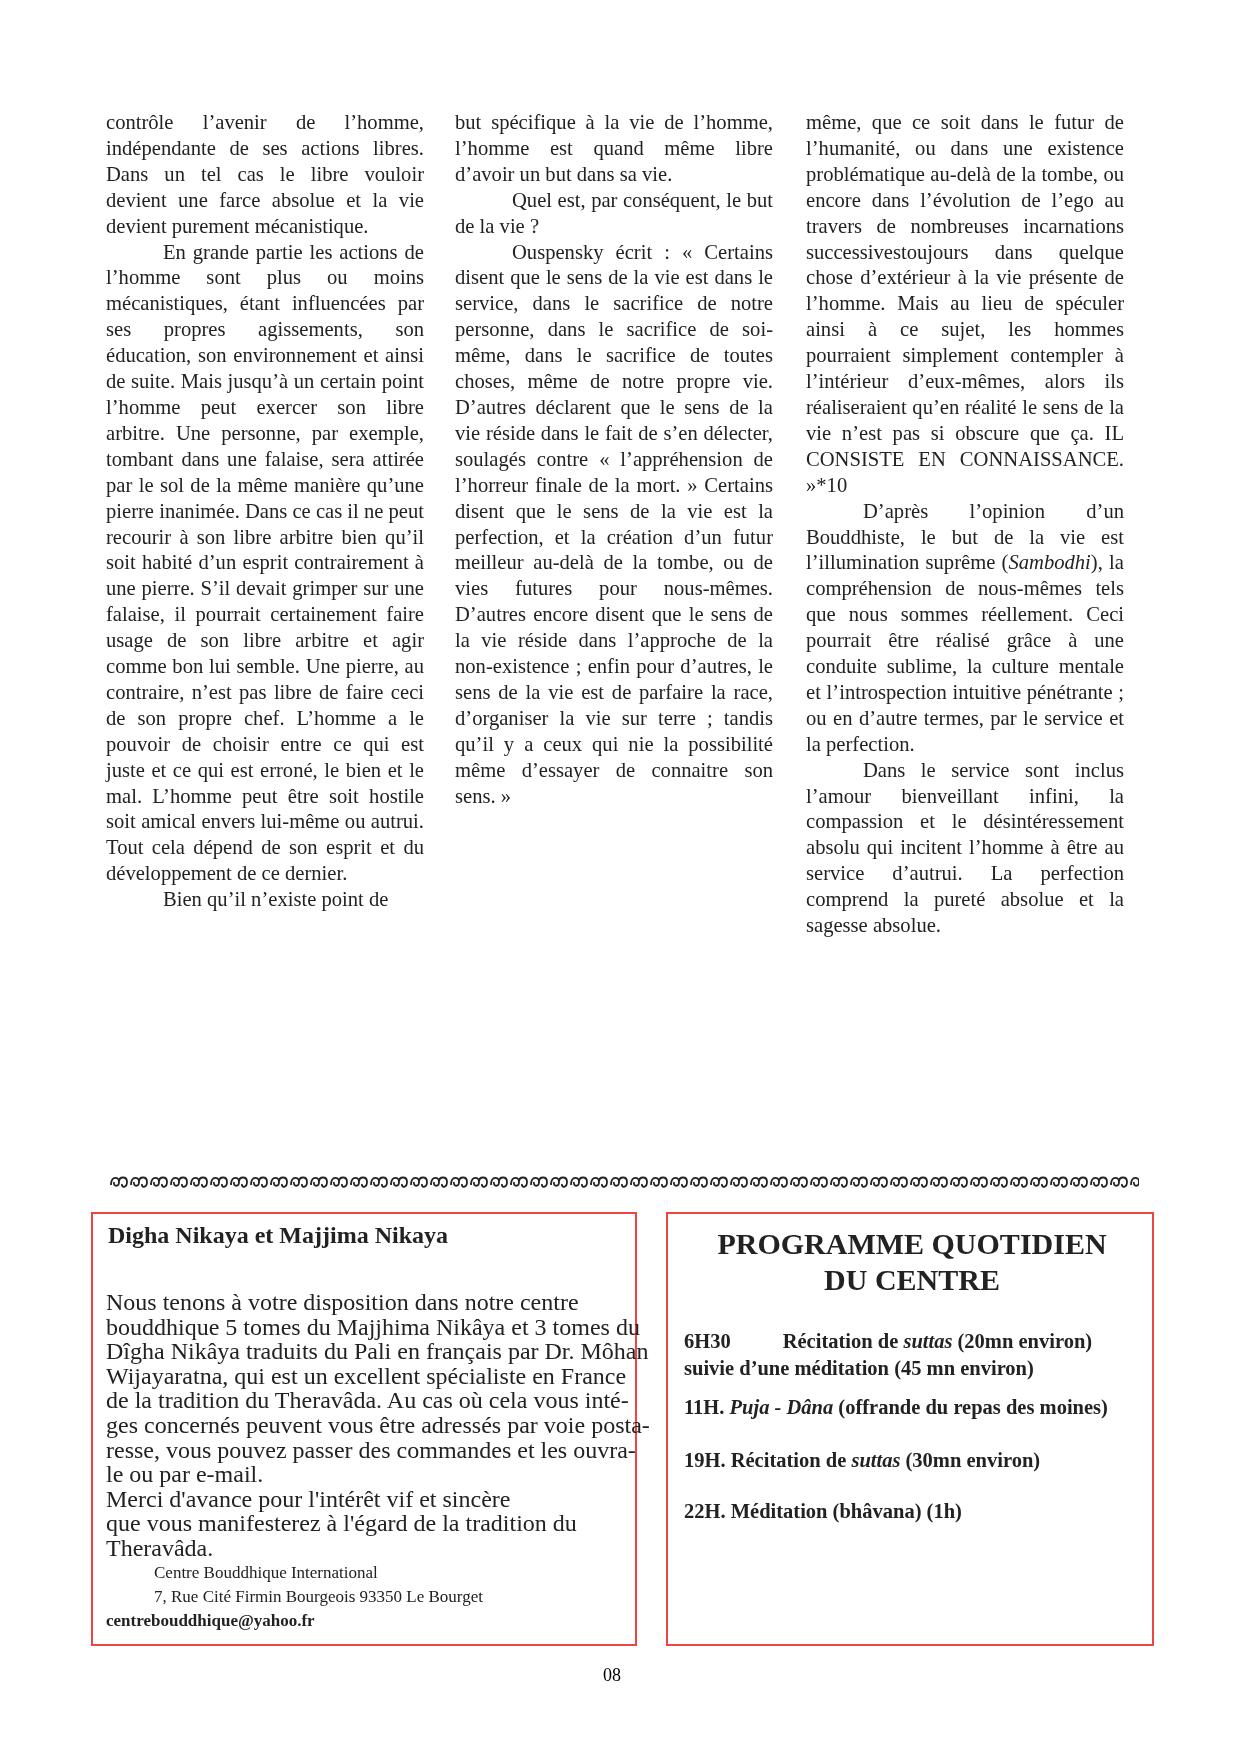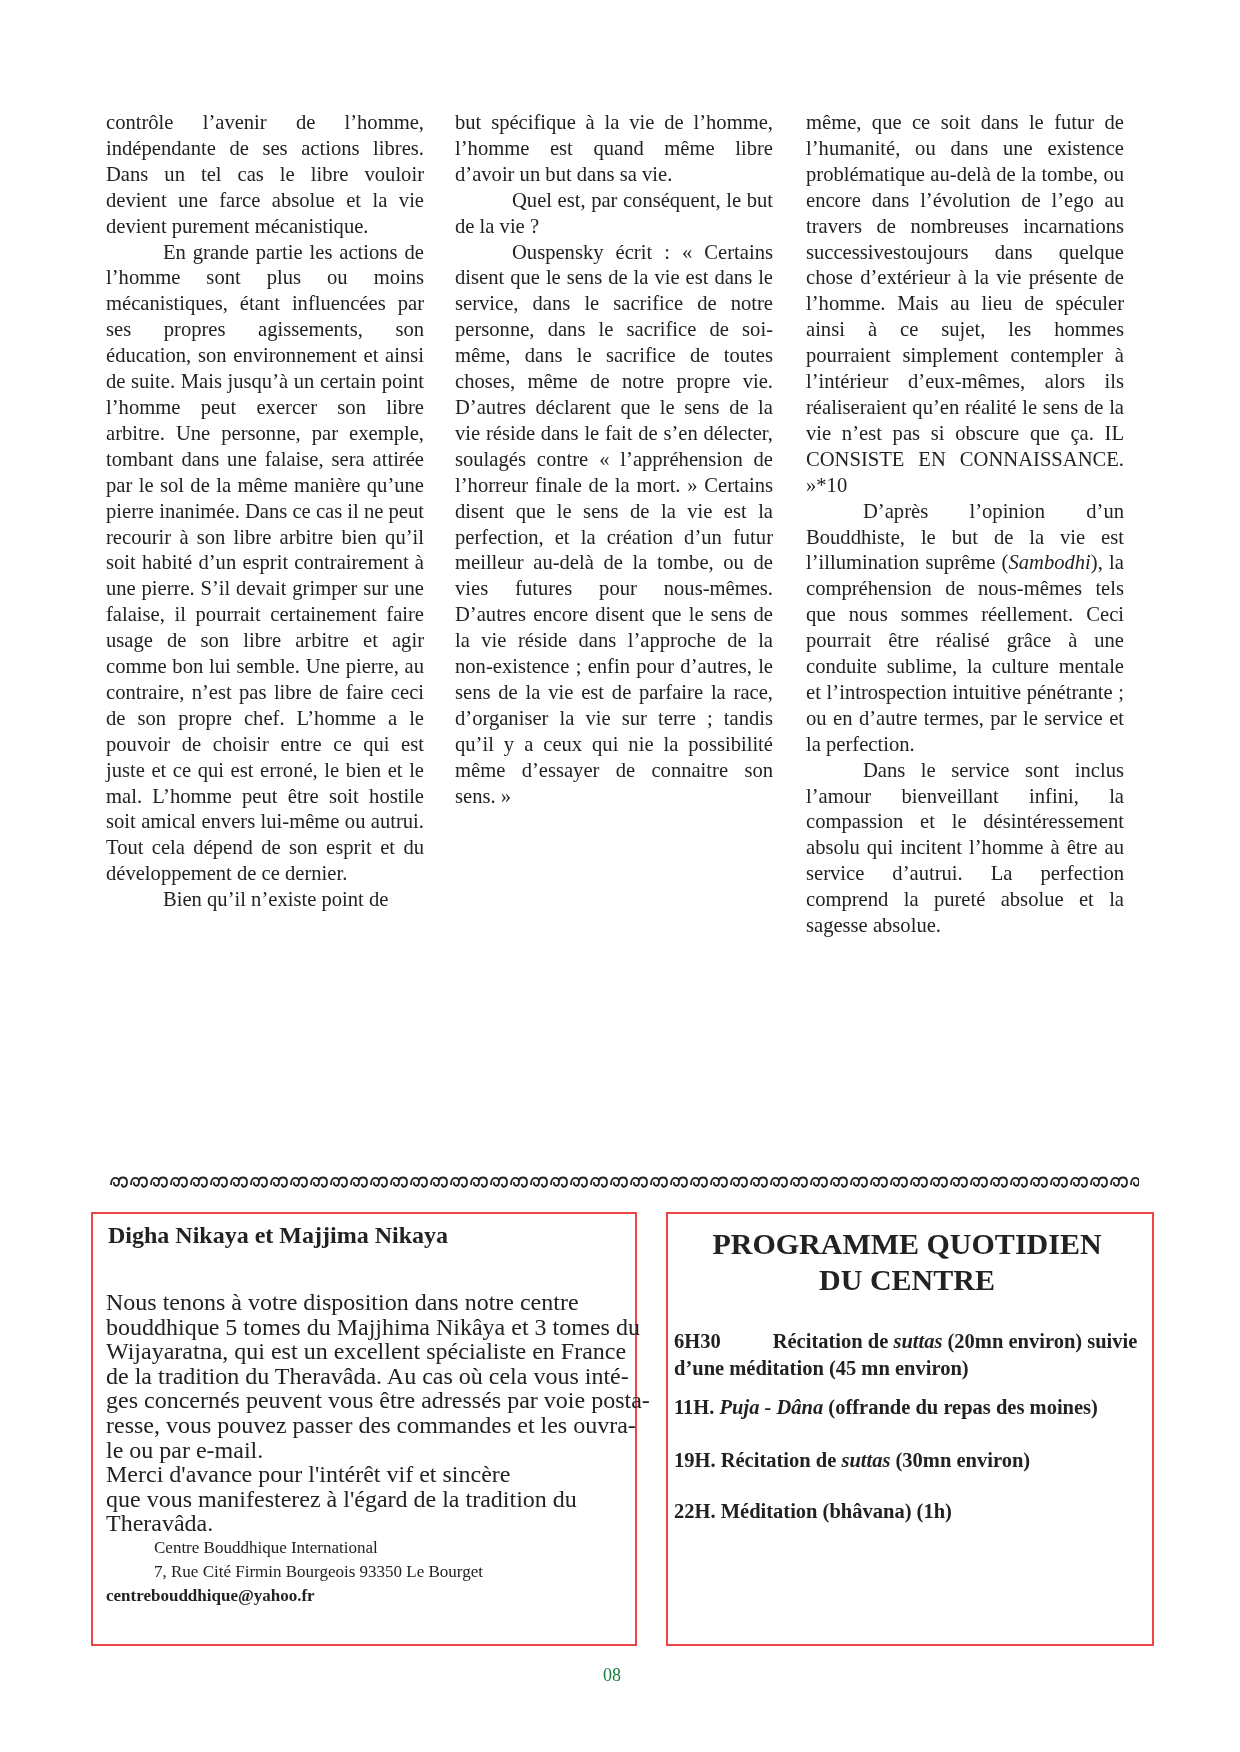--- a/index.html
+++ b/index.html
@@ -6,30 +6,30 @@
   body { width:1240px; height:1752px; position:relative; overflow:hidden; font-family:"Liberation Serif", serif; color:#222; }
   .col { position:absolute; top:110px; width:318px; font-size:20.6px; line-height:25.9px; text-align:justify; }
   .col p { margin:0; }
   .col p.ind { text-indent:57px; }
   #c1 { left:106px; }
   #c2 { left:455px; }
   #c3 { left:806px; }
   .ornament { position:absolute; top:1170px; left:109px; width:1030px; height:22px; overflow:hidden; font-size:20px; letter-spacing:-1px; color:#222; white-space:nowrap; }
   .box { position:absolute; top:1212px; height:434px; border:2px solid #ef4444; box-sizing:border-box; }
   #box-left { left:91px; width:546px; padding:6px 8px 0 13px; }
-  #box-right { left:666px; width:488px; padding:0 12px 0 6px; }
+  #box-right { left:666px; width:488px; padding:0 12px 0 16px; }
   .bl-title { font-weight:bold; font-size:24px; line-height:30px; margin:0 0 0 2px; }
   .bl-body { font-size:24px; line-height:24.6px;margin-top:40px; }
   .bl-body div { white-space:nowrap; }
   .bl-small { font-size:17px; line-height:24px;margin-left:48px; }
   .bl-email { font-weight:bold; font-size:17px; line-height:24px; }
   .br-title { font-weight:bold; font-size:30px; line-height:36px; text-align:center; margin-top:12px; }
   .br-item { font-weight:bold; font-size:20.5px; line-height:27px; margin-top:0; }
   .br-item i { font-style:italic; }
-  .pagenum { position:absolute; top:1665px; left:603px; font-size:18px; color:#15803d; }
+  .pagenum { position:absolute; top:1665px; left:603px; font-size:18px; color:#000000; }
 </style>
 </head>
 <body>
 
 <div class="col" id="c1">
   <p>contrôle l’avenir de l’homme, indépendante de ses actions libres. Dans un tel cas le libre vouloir devient une farce absolue et la vie devient purement mécanistique.</p>
   <p class="ind">En grande partie les actions de l’homme sont plus ou moins mécanistiques, étant influencées par ses propres agissements, son éducation, son environnement et ainsi de suite. Mais jusqu’à un certain point l’homme peut exercer son libre arbitre. Une personne, par exemple, tombant dans une falaise, sera attirée par le sol de la même manière qu’une pierre inanimée. Dans ce cas il ne peut recourir à son libre arbitre bien qu’il soit habité d’un esprit contrairement à une pierre. S’il devait grimper sur une falaise, il pourrait certainement faire usage de son libre arbitre et agir comme bon lui semble. Une pierre, au contraire, n’est pas libre de faire ceci de son propre chef. L’homme a le pouvoir de choisir entre ce qui est juste et ce qui est erroné, le bien et le mal. L’homme peut être soit hostile soit amical envers lui-même ou autrui. Tout cela dépend de son esprit et du développement de ce dernier.</p>
   <p class="ind">Bien qu’il n’existe point de</p>
 </div>
 
@@ -54,20 +54,21 @@
     </defs>
     <rect x="0" y="0" width="1030" height="22" fill="url(#orn)"></rect>
   </svg>
 </div>
 
 <div class="box" id="box-left">
   <div class="bl-title">Digha Nikaya et Majjima Nikaya</div>
   <div class="bl-body">
     <div>Nous tenons à votre disposition dans notre centre</div>
     <div>bouddhique 5 tomes du Majjhima Nikâya et 3 tomes du</div>
+    <div>Dîgha Nikâya traduits du Pali en français par Dr. Môhan</div>
     <div>Wijayaratna, qui est un excellent spécialiste en France</div>
     <div>de la tradition du Theravâda. Au cas où cela vous inté-</div>
     <div>ges concernés peuvent vous être adressés par voie posta-</div>
     <div>resse, vous pouvez passer des commandes et les ouvra-</div>
     <div>le ou par e-mail.</div>
     <div>Merci d'avance pour l'intérêt vif et sincère</div>
     <div>que vous manifesterez à l'égard de la tradition du</div>
     <div>Theravâda.</div>
   </div>
   <div class="bl-small">Centre Bouddhique International</div>

